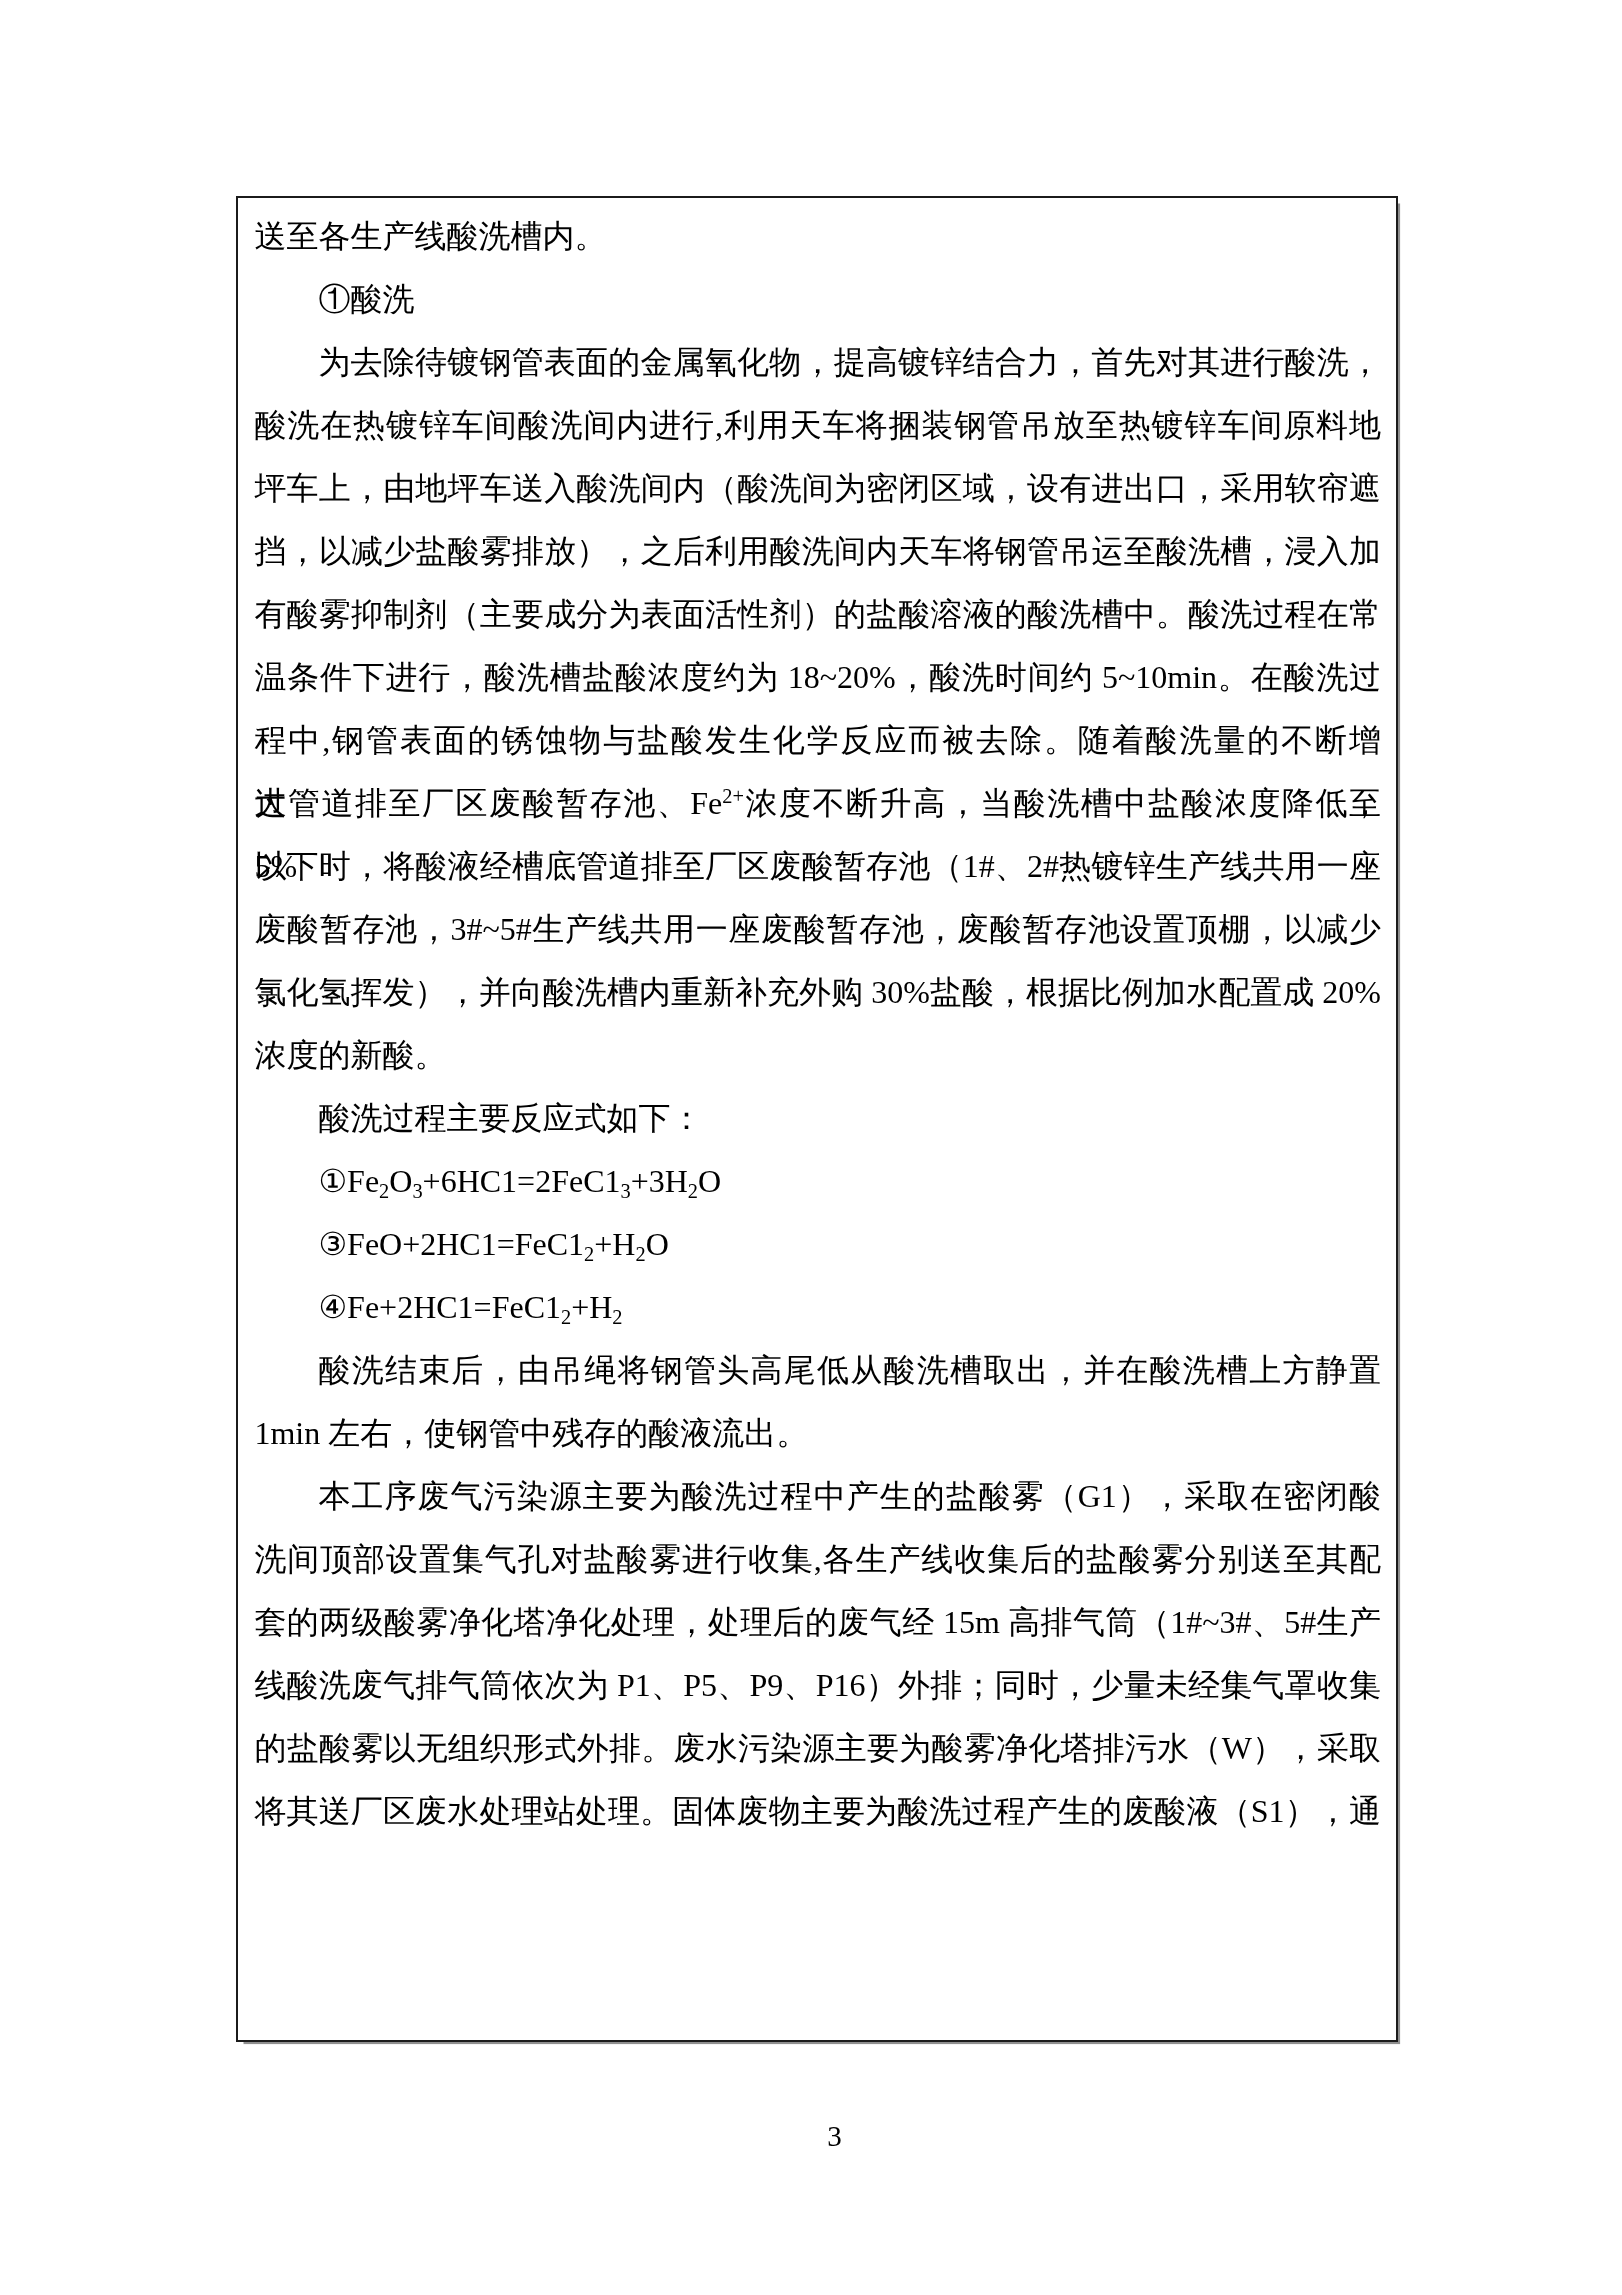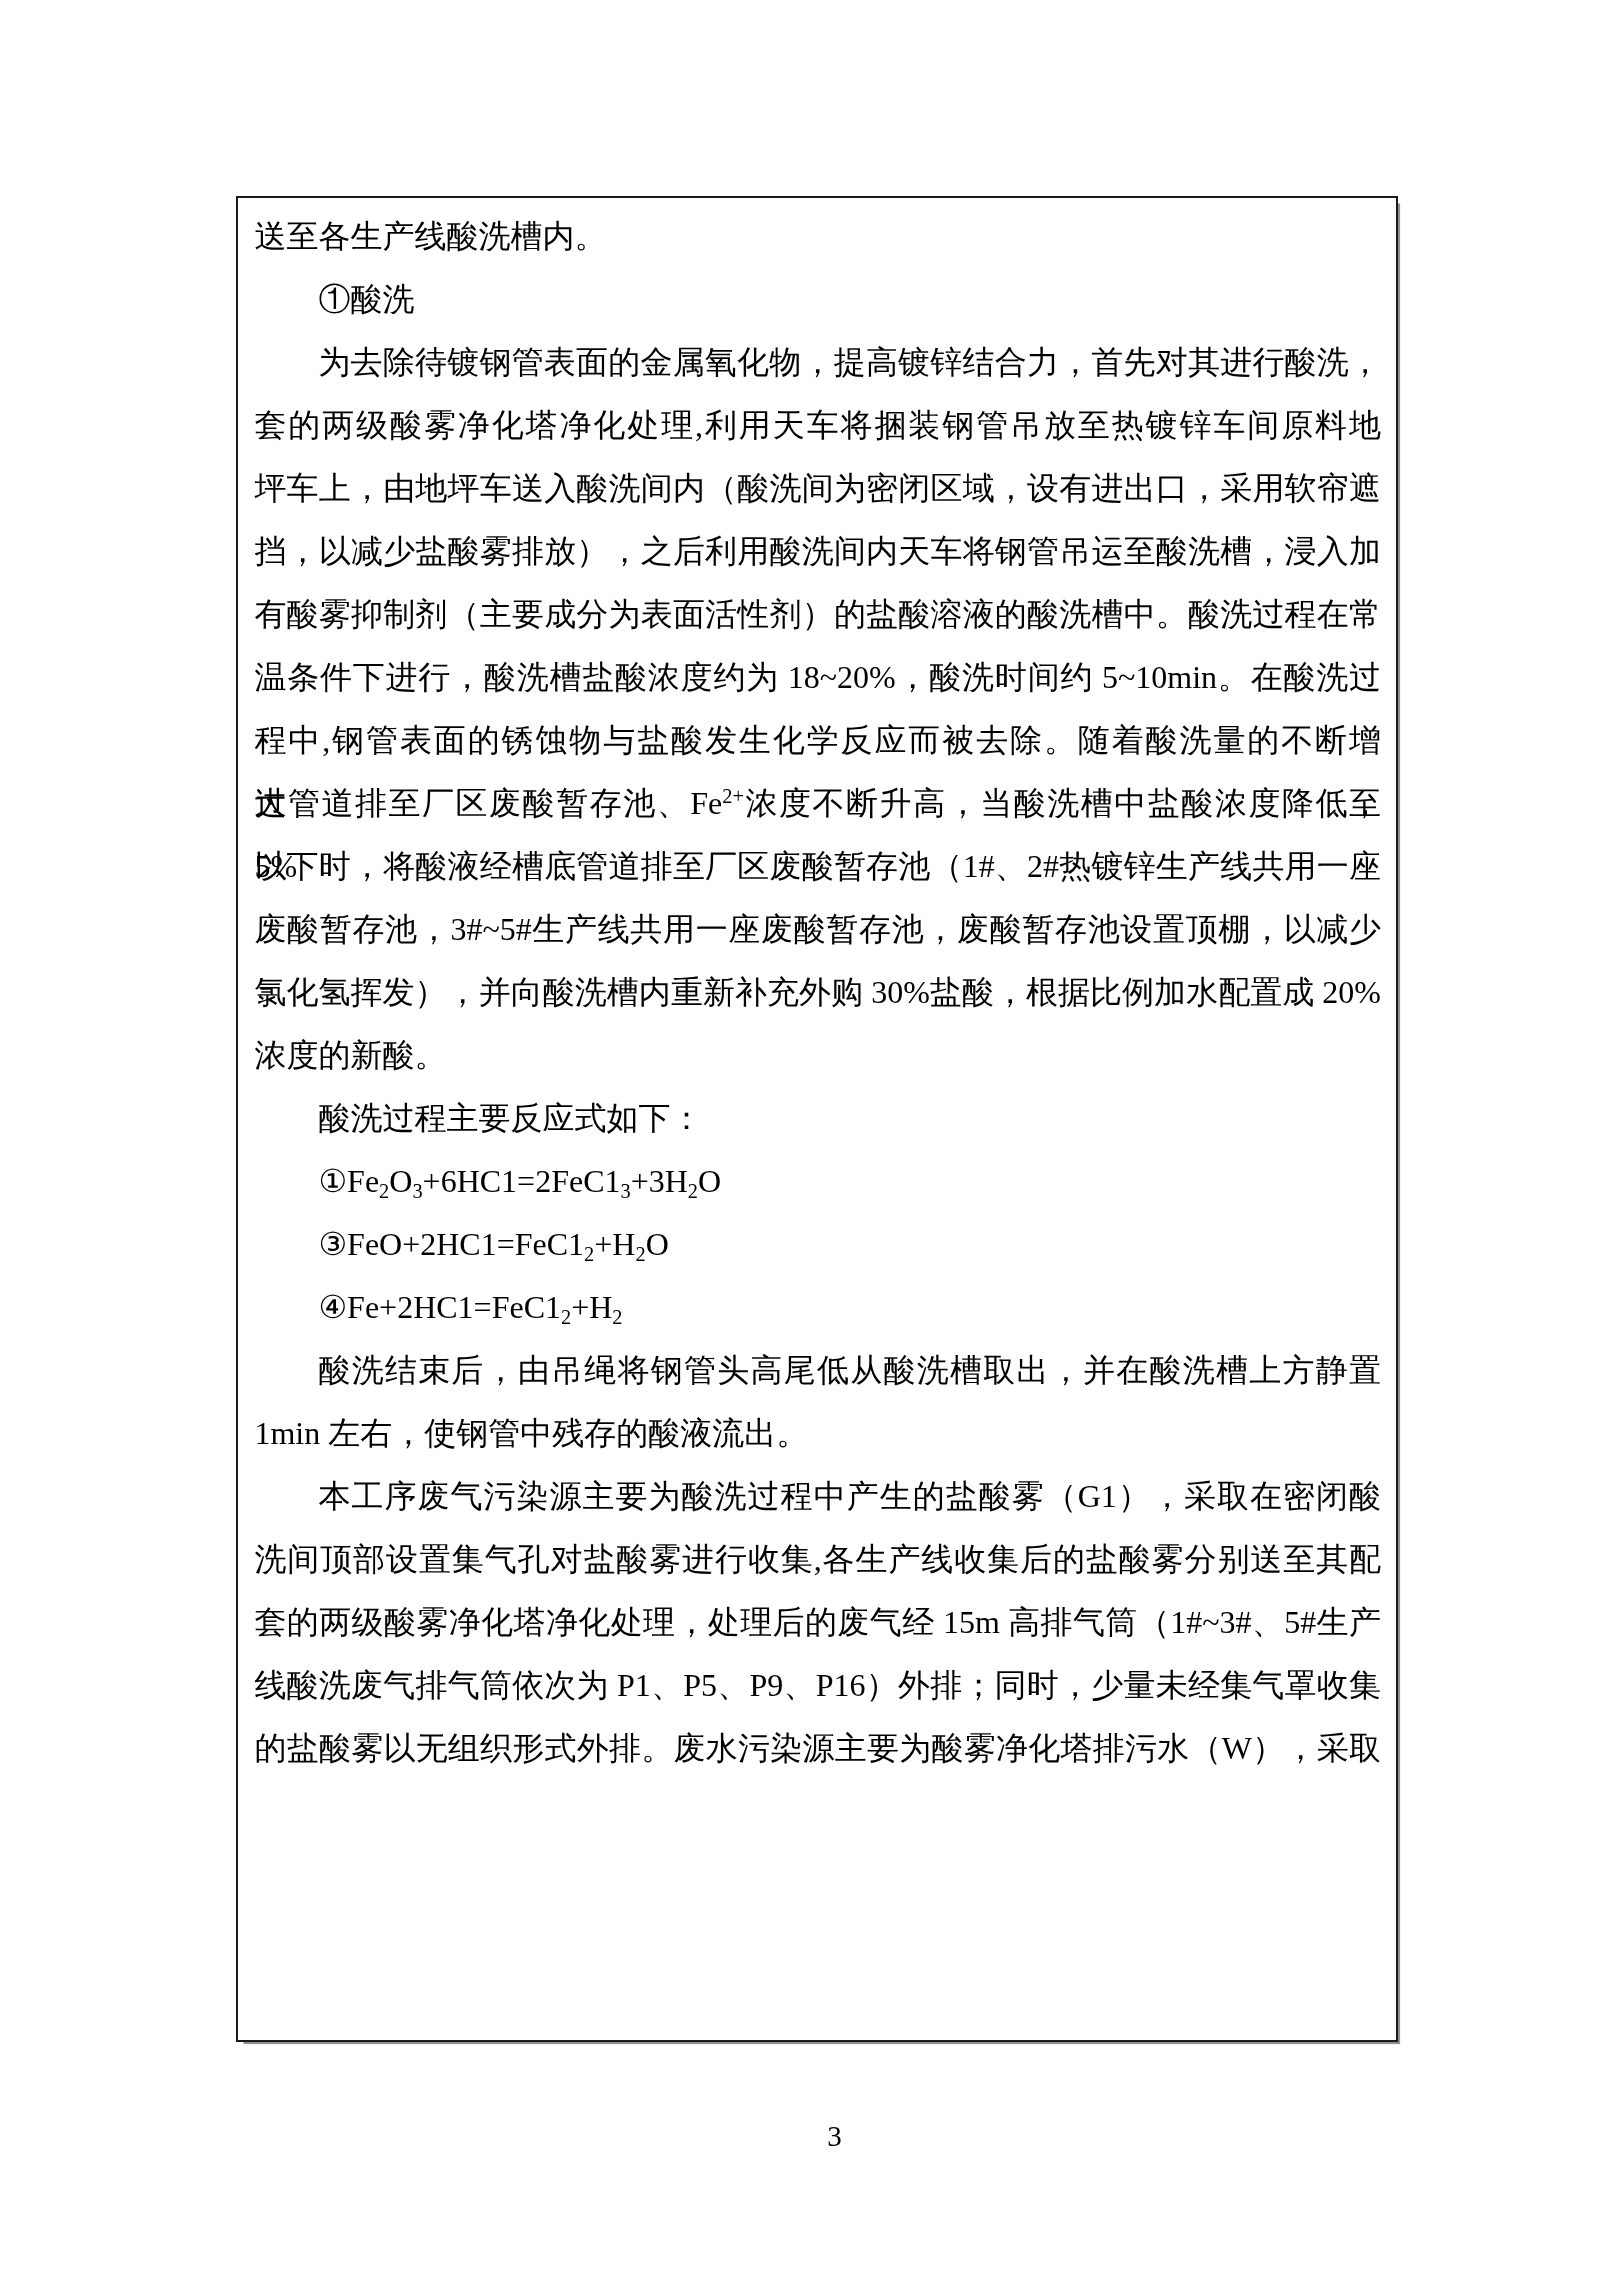--- a/index.html
+++ b/index.html
@@ -67,21 +67,21 @@
 </style>
 </head>
 <body>
 
 <div class="sheet">
   <div class="content-box">
     <div id="doc-body">
         <div class="line">送至各生产线酸洗槽内。</div>
         <div class="line indent">①酸洗</div>
         <div class="line indent fill">为去除待镀钢管表面的金属氧化物，提高镀锌结合力，首先对其进行酸洗，</div>
-        <div class="line fill">套的两级酸雾净化塔净化处理,利用天车将捆装钢管吊放至热镀锌车间原料地</div>
+        <div class="line fill">酸洗在热镀锌车间酸洗间内进行,利用天车将捆装钢管吊放至热镀锌车间原料地</div>
         <div class="line fill">坪车上，由地坪车送入酸洗间内（酸洗间为密闭区域，设有进出口，采用软帘遮</div>
         <div class="line fill">挡，以减少盐酸雾排放），之后利用酸洗间内天车将钢管吊运至酸洗槽，浸入加</div>
         <div class="line fill">有酸雾抑制剂（主要成分为表面活性剂）的盐酸溶液的酸洗槽中。酸洗过程在常</div>
         <div class="line fill">温条件下进行，酸洗槽盐酸浓度约为 18~20%，酸洗时间约 5~10min。在酸洗过</div>
         <div class="line fill">程中,钢管表面的锈蚀物与盐酸发生化学反应而被去除。随着酸洗量的不断增大，</div>
         <div class="line fill"><span>过管道排至厂区废酸暂存池、Fe</span><sup>2+</sup><span>浓度不断升高，当酸洗槽中盐酸浓度降低至 5%</span></div>
         <div class="line fill">以下时，将酸液经槽底管道排至厂区废酸暂存池（1#、2#热镀锌生产线共用一座</div>
         <div class="line fill">废酸暂存池，3#~5#生产线共用一座废酸暂存池，废酸暂存池设置顶棚，以减少</div>
         <div class="line fill">氯化氢挥发），并向酸洗槽内重新补充外购 30%盐酸，根据比例加水配置成 20%</div>
         <div class="line">浓度的新酸。</div>
@@ -89,17 +89,18 @@
         <div class="line indent"><span>①Fe</span><sub>2</sub><span>O</span><sub>3</sub><span>+6HC1=2FeC1</span><sub>3</sub><span>+3H</span><sub>2</sub><span>O</span></div>
         <div class="line indent"><span>③FeO+2HC1=FeC1</span><sub>2</sub><span>+H</span><sub>2</sub><span>O</span></div>
         <div class="line indent"><span>④Fe+2HC1=FeC1</span><sub>2</sub><span>+H</span><sub>2</sub></div>
         <div class="line indent fill">酸洗结束后，由吊绳将钢管头高尾低从酸洗槽取出，并在酸洗槽上方静置</div>
         <div class="line">1min 左右，使钢管中残存的酸液流出。</div>
         <div class="line indent fill">本工序废气污染源主要为酸洗过程中产生的盐酸雾（G1），采取在密闭酸</div>
         <div class="line fill">洗间顶部设置集气孔对盐酸雾进行收集,各生产线收集后的盐酸雾分别送至其配</div>
         <div class="line fill">套的两级酸雾净化塔净化处理，处理后的废气经 15m 高排气筒（1#~3#、5#生产</div>
         <div class="line fill">线酸洗废气排气筒依次为 P1、P5、P9、P16）外排；同时，少量未经集气罩收集</div>
         <div class="line fill">的盐酸雾以无组织形式外排。废水污染源主要为酸雾净化塔排污水（W），采取</div>
+        <div class="line fill">将其送厂区废水处理站处理。固体废物主要为酸洗过程产生的废酸液（S1），通</div>
       </div>
   </div>
   <div class="page-num">3</div>
 </div>
 
 
 </body></html>

